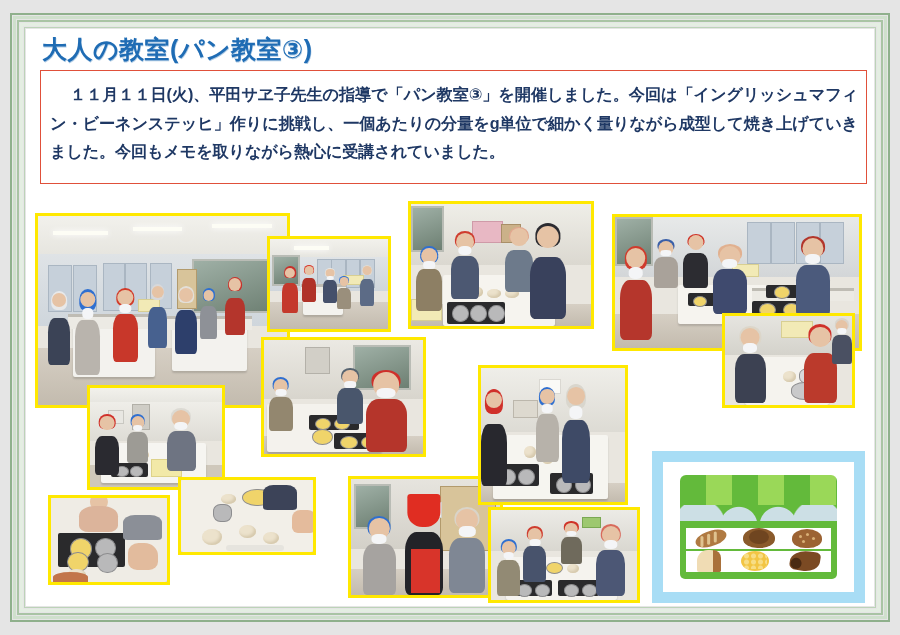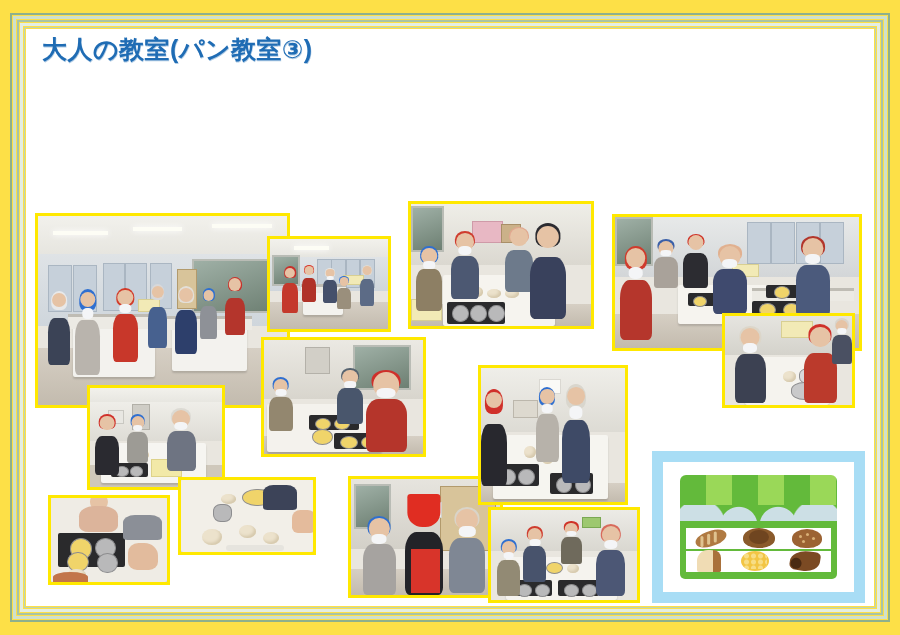--- a/index.html
+++ b/index.html
@@ -3,21 +3,21 @@
 <meta charset="utf-8">
 <style>
   html,body{margin:0;padding:0;}
   body{
     width:900px;height:635px;background:#ffffff;
     font-family:"Liberation Sans","DejaVu Sans",sans-serif;
     overflow:hidden;position:relative;
   }
 
   
-  #page{position:absolute;left:0;top:0;width:900px;height:635px;background:#fde047;}
+  #page{position:absolute;left:0;top:0;width:900px;height:635px;background:#e5e5e5;}
 
   .frame{position:absolute;left:10px;top:13px;width:880px;height:609px;box-sizing:border-box;}
   .frame-l1{position:absolute;inset:0;border:2px solid #8fb08c;}
   .frame-l2{position:absolute;inset:3px;border:3px solid #cfe0cc;}
   .frame-l3{position:absolute;inset:7px;border:2px solid #a9c4a4;}
   .frame-l4{position:absolute;inset:10px;border:3px solid #e4eee2;}
   .frame-l5{position:absolute;inset:14px;border:1px solid #bcd3b8;}
   .frame-inner{position:absolute;inset:16px;background:#ffffff;}
 
   
@@ -119,20 +119,23 @@
     <div class="frame-l3"></div>
     <div class="frame-l4"></div>
     <div class="frame-l5"></div>
     <div class="frame-inner"></div>
   </div>
 
   <div class="content">
 
     <div class="title">大人の教室(パン教室③)</div>
 
+    <div class="textbox">
+      <p><span class="indent"></span><span>１１月１１日(火)、平田サヱ子先生の指導で「パン教室③」を開催しました。今回は「イングリッシュマフィン・ビーネンステッヒ」作りに挑戦し、一個あたりの分量をg単位で細かく量りながら成型して焼き上げていきました。今回もメモを取りながら熱心に受講されていました。</span></p>
+    </div>
 
     <div class="collage">
 
       <div class="photo" style="left:5px;top:18px;width:255px;height:195px;">
         <div class="scene rm">
           <div class="ceil"></div>
           <div class="light" style="left:6%;top:8%;width:22%;"></div>
           <div class="light" style="left:38%;top:6%;width:20%;"></div>
           <div class="light" style="left:70%;top:4%;width:24%;"></div>
           <div class="wall"></div>

